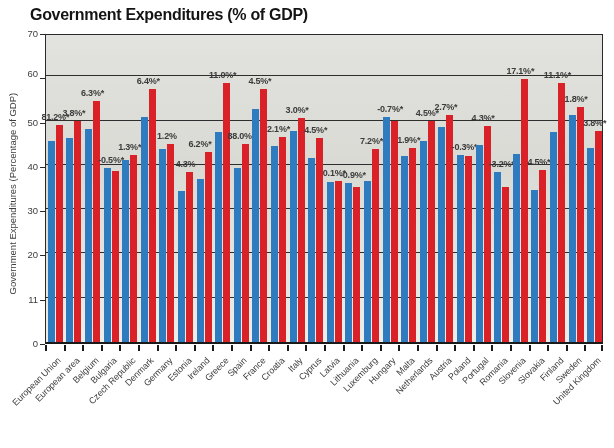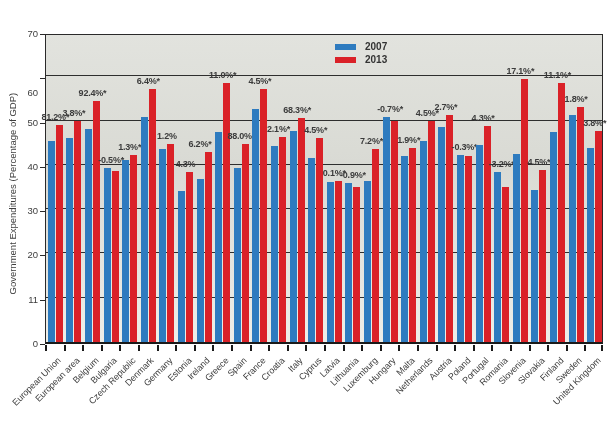--- a/index.html
+++ b/index.html
@@ -46,39 +46,40 @@
   .legend-label { font-size:10px; color:#333; font-weight:600; }
   #footnote {
     position:absolute; left:45px; top:404px; width:520px;
     font-size:10px; line-height:10.5px; color:#4c4d51; letter-spacing:-0.1px;
   }
 </style>
 </head>
 <body>
 
 <div id="chart">
+  <div id="title">Government Expenditures (% of GDP)</div>
 
   <div id="ylabel">Government Expenditures (Percentage of GDP)</div>
 
   <div id="plot">
       <div class="gridline" style="bottom: 44.2857px;"></div>
       <div class="gridline" style="bottom: 88.5714px;"></div>
       <div class="gridline" style="bottom: 132.857px;"></div>
       <div class="gridline" style="bottom: 177.143px;"></div>
       <div class="gridline" style="bottom: 221.429px;"></div>
       <div class="gridline" style="bottom: 265.714px;"></div>
       <div class="bar" style="left: 1.8px; height: 200.614px; background: rgb(46, 123, 191);"></div>
       <div class="bar" style="left: 9.8px; height: 216.557px; background: rgb(218, 33, 40);"></div>
       <div class="chg" style="left: 9.3px; bottom: 219.557px;">81.2%*</div>
       <div class="bar" style="left: 20.4px; height: 203.714px; background: rgb(46, 123, 191);"></div>
       <div class="bar" style="left: 28.4px; height: 220.543px; background: rgb(218, 33, 40);"></div>
       <div class="chg" style="left: 27.9px; bottom: 223.543px;">3.8%*</div>
       <div class="bar" style="left: 39px; height: 213.457px; background: rgb(46, 123, 191);"></div>
       <div class="bar" style="left: 47px; height: 241.357px; background: rgb(218, 33, 40);"></div>
-      <div class="chg" style="left: 46.5px; bottom: 244.357px;">92.4%*</div>
+      <div class="chg" style="left: 46.5px; bottom: 244.357px;">6.3%*</div>
       <div class="bar" style="left: 57.6px; height: 173.6px; background: rgb(46, 123, 191);"></div>
       <div class="bar" style="left: 65.6px; height: 171.386px; background: rgb(218, 33, 40);"></div>
       <div class="chg" style="left: 65.1px; bottom: 176.6px;">-0.5%*</div>
       <div class="bar" style="left: 76.2px; height: 181.571px; background: rgb(46, 123, 191);"></div>
       <div class="bar" style="left: 84.2px; height: 187.329px; background: rgb(218, 33, 40);"></div>
       <div class="chg" style="left: 83.7px; bottom: 190.329px;">1.3%*</div>
       <div class="bar" style="left: 94.8px; height: 224.971px; background: rgb(46, 123, 191);"></div>
       <div class="bar" style="left: 102.8px; height: 253.314px; background: rgb(218, 33, 40);"></div>
       <div class="chg" style="left: 102.3px; bottom: 256.314px;">6.4%*</div>
       <div class="bar" style="left: 113.4px; height: 192.643px; background: rgb(46, 123, 191);"></div>
@@ -97,21 +98,21 @@
       <div class="bar" style="left: 195.8px; height: 198.4px; background: rgb(218, 33, 40);"></div>
       <div class="chg" style="left: 195.3px; bottom: 201.4px;">88.0%*</div>
       <div class="bar" style="left: 206.4px; height: 232.943px; background: rgb(46, 123, 191);"></div>
       <div class="bar" style="left: 214.4px; height: 252.871px; background: rgb(218, 33, 40);"></div>
       <div class="chg" style="left: 213.9px; bottom: 255.871px;">4.5%*</div>
       <div class="bar" style="left: 225px; height: 195.743px; background: rgb(46, 123, 191);"></div>
       <div class="bar" style="left: 233px; height: 205.043px; background: rgb(218, 33, 40);"></div>
       <div class="chg" style="left: 232.5px; bottom: 208.043px;">2.1%*</div>
       <div class="bar" style="left: 243.6px; height: 210.8px; background: rgb(46, 123, 191);"></div>
       <div class="bar" style="left: 251.6px; height: 224.086px; background: rgb(218, 33, 40);"></div>
-      <div class="chg" style="left: 251.1px; bottom: 227.086px;">68.3%*</div>
+      <div class="chg" style="left: 251.1px; bottom: 227.086px;">3.0%*</div>
       <div class="bar" style="left: 262.2px; height: 183.786px; background: rgb(46, 123, 191);"></div>
       <div class="bar" style="left: 270.2px; height: 203.714px; background: rgb(218, 33, 40);"></div>
       <div class="chg" style="left: 269.7px; bottom: 206.714px;">4.5%*</div>
       <div class="bar" style="left: 280.8px; height: 160.314px; background: rgb(46, 123, 191);"></div>
       <div class="bar" style="left: 288.8px; height: 160.757px; background: rgb(218, 33, 40);"></div>
       <div class="chg" style="left: 288.3px; bottom: 163.757px;">0.1%*</div>
       <div class="bar" style="left: 299.4px; height: 158.543px; background: rgb(46, 123, 191);"></div>
       <div class="bar" style="left: 307.4px; height: 154.557px; background: rgb(218, 33, 40);"></div>
       <div class="chg" style="left: 306.9px; bottom: 161.543px;">-0.9%*</div>
       <div class="bar" style="left: 318px; height: 160.757px; background: rgb(46, 123, 191);"></div>
@@ -148,46 +149,36 @@
       <div class="bar" style="left: 512px; height: 259.071px; background: rgb(218, 33, 40);"></div>
       <div class="chg" style="left: 511.5px; bottom: 262.071px;">11.1%*</div>
       <div class="bar" style="left: 522.6px; height: 226.743px; background: rgb(46, 123, 191);"></div>
       <div class="bar" style="left: 530.6px; height: 234.714px; background: rgb(218, 33, 40);"></div>
       <div class="chg" style="left: 530.1px; bottom: 237.714px;">1.8%*</div>
       <div class="bar" style="left: 541.2px; height: 193.971px; background: rgb(46, 123, 191);"></div>
       <div class="bar" style="left: 549.2px; height: 210.8px; background: rgb(218, 33, 40);"></div>
       <div class="chg" style="left: 548.7px; bottom: 213.8px;">3.8%*</div>
     </div>
 
-  <div id="legend">
-      <div class="legend-row">
-        <div class="legend-swatch" style="background: rgb(46, 123, 191);"></div>
-        <div class="legend-label">2007</div>
-      </div>
-      <div class="legend-row">
-        <div class="legend-swatch" style="background: rgb(218, 33, 40);"></div>
-        <div class="legend-label">2013</div>
-      </div>
-    </div>
 
   <div id="footnote">
   </div>
 <div class="ytick-label" style="left: 16px; top: 339px;">0</div>
     <div class="ytick-mark" style="left: 40px; top: 344px;"></div>
     <div class="ytick-label" style="left: 16px; top: 294.714px;">11</div>
     <div class="ytick-mark" style="left: 40px; top: 299.714px;"></div>
     <div class="ytick-label" style="left: 16px; top: 250.429px;">20</div>
     <div class="ytick-mark" style="left: 40px; top: 255.429px;"></div>
     <div class="ytick-label" style="left: 16px; top: 206.143px;">30</div>
     <div class="ytick-mark" style="left: 40px; top: 211.143px;"></div>
     <div class="ytick-label" style="left: 16px; top: 161.857px;">40</div>
     <div class="ytick-mark" style="left: 40px; top: 166.857px;"></div>
     <div class="ytick-label" style="left: 16px; top: 117.571px;">50</div>
     <div class="ytick-mark" style="left: 40px; top: 122.571px;"></div>
-    <div class="ytick-label" style="left: 16px; top: 88px;">60</div>
+    <div class="ytick-label" style="left: 16px; top: 69px;">60</div>
     <div class="ytick-mark" style="left: 40px; top: 78.2857px;"></div>
     <div class="ytick-label" style="left: 16px; top: 29px;">70</div>
     <div class="ytick-mark" style="left: 40px; top: 34px;"></div>
     <div class="xtick-mark" style="left: 45px; top: 345px;"></div>
     <div class="xcat" style="left: -90.7px; top: 354px;">European Union</div>
     <div class="xtick-mark" style="left: 63.6px; top: 345px;"></div>
     <div class="xcat" style="left: -72.1px; top: 354px;">European area</div>
     <div class="xtick-mark" style="left: 82.2px; top: 345px;"></div>
     <div class="xcat" style="left: -53.5px; top: 354px;">Belgium</div>
     <div class="xtick-mark" style="left: 100.8px; top: 345px;"></div>

